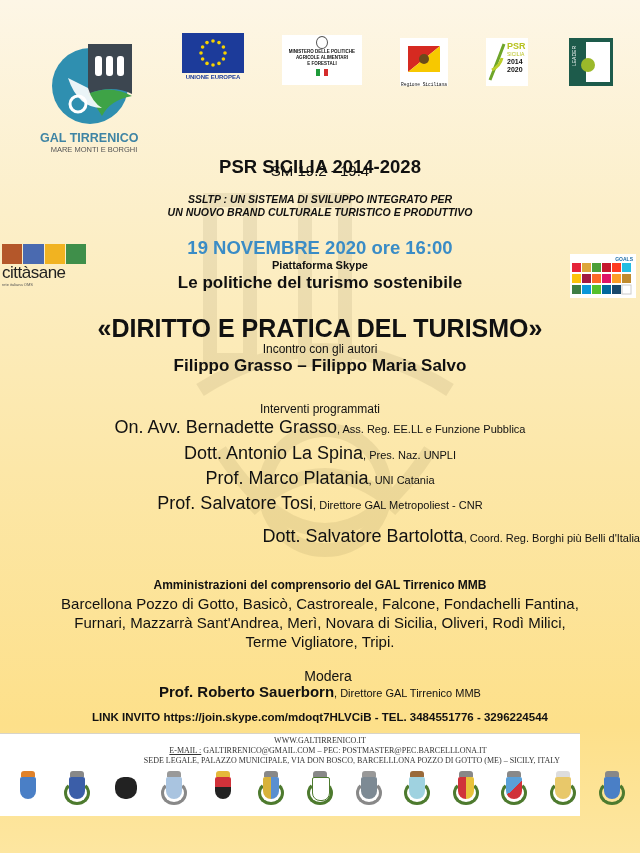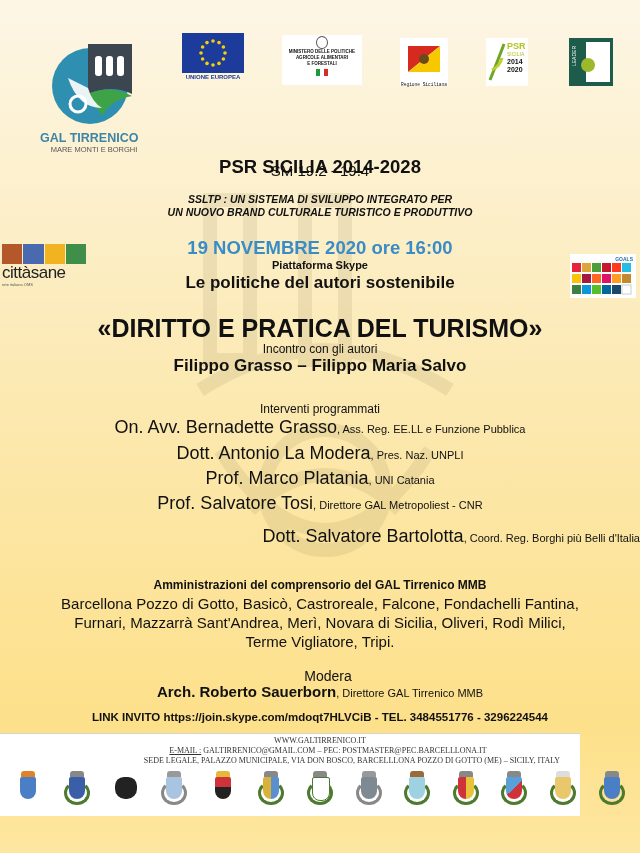--- a/index.html
+++ b/index.html
@@ -179,52 +179,52 @@
 
 <div class="center t-psr">PSR SICILIA 2014-2028</div>
 <div class="center t-sm">SM 19.2 - 19.4</div>
 <div class="center t-ssltp">
   <div>SSLTP : UN SISTEMA DI SVILUPPO INTEGRATO PER</div>
   <div>UN NUOVO BRAND CULTURALE TURISTICO E PRODUTTIVO</div>
 </div>
 
 <div class="center t-date">19 NOVEMBRE 2020 ore 16:00</div>
 <div class="center t-skype">Piattaforma Skype</div>
-<div class="center t-politiche">Le politiche del autori sostenibile</div>
+<div class="center t-politiche">Le politiche del turismo sostenibile</div>
 <div class="center t-title">«DIRITTO E PRATICA DEL TURISMO»</div>
 <div class="center t-incontro">Incontro con gli autori</div>
 <div class="center t-authors">Filippo Grasso – Filippo Maria Salvo</div>
 
 <div class="center t-interventi">Interventi programmati</div>
 <div class="center" style="top:417px;">
   <span class="speaker">On. Avv. Bernadette Grasso</span><span class="role">, Ass. Reg. EE.LL e Funzione Pubblica</span>
 </div>
 <div class="center" style="top:443px;">
-  <span class="speaker">Dott. Antonio La Modera</span><span class="role">, Pres. Naz. UNPLI</span>
+  <span class="speaker">Dott. Antonio La Spina</span><span class="role">, Pres. Naz. UNPLI</span>
 </div>
 <div class="center" style="top:468px;">
   <span class="speaker">Prof. Marco Platania</span><span class="role">, UNI Catania</span>
 </div>
 <div class="center" style="top:493px;">
   <span class="speaker">Prof. Salvatore Tosi</span><span class="role">, Direttore GAL Metropoliest - CNR</span>
 </div>
 <div class="center" style="top:526px;text-align:right;">
   <span class="speaker">Dott. Salvatore Bartolotta</span><span class="role">, Coord. Reg. Borghi più Belli d'Italia</span>
 </div>
 
 <div class="center t-admin">Amministrazioni del comprensorio del GAL Tirrenico MMB</div>
 <div class="center t-towns">
   <div>Barcellona Pozzo di Gotto, Basicò, Castroreale, Falcone, Fondachelli Fantina,</div>
   <div>Furnari, Mazzarrà Sant'Andrea, Merì, Novara di Sicilia, Oliveri, Rodì Milici,</div>
   <div>Terme Vigliatore, Tripi.</div>
 </div>
 
 <div class="center t-modera">Modera</div>
 <div class="center t-moderator">
-  <span>Arch. Roberto Sauerborn</span><span class="role">, Direttore GAL Tirrenico MMB</span>
+  <span>Prof. Roberto Sauerborn</span><span class="role">, Direttore GAL Tirrenico MMB</span>
 </div>
 
 <div class="center t-link">LINK INVITO https://join.skype.com/mdoqt7HLVCiB -  TEL. 3484551776 - 3296224544</div>
 
 <div class="abs footer">
   <div class="f-line" style="top:2px;">WWW.GALTIRRENICO.IT</div>
   <div class="f-line" style="top:12px;">
     <span style="text-decoration:underline;padding-left:16px;">E-MAIL :</span><span> GALTIRRENICO@GMAIL.COM – PEC: POSTMASTER@PEC.BARCELLLONA.IT</span>
   </div>
   <div class="f-line" style="top:22px;margin-left:32px;">SEDE LEGALE, PALAZZO MUNICIPALE, VIA DON BOSCO, BARCELLLONA POZZO DI GOTTO (ME) – SICILY, ITALY</div>

